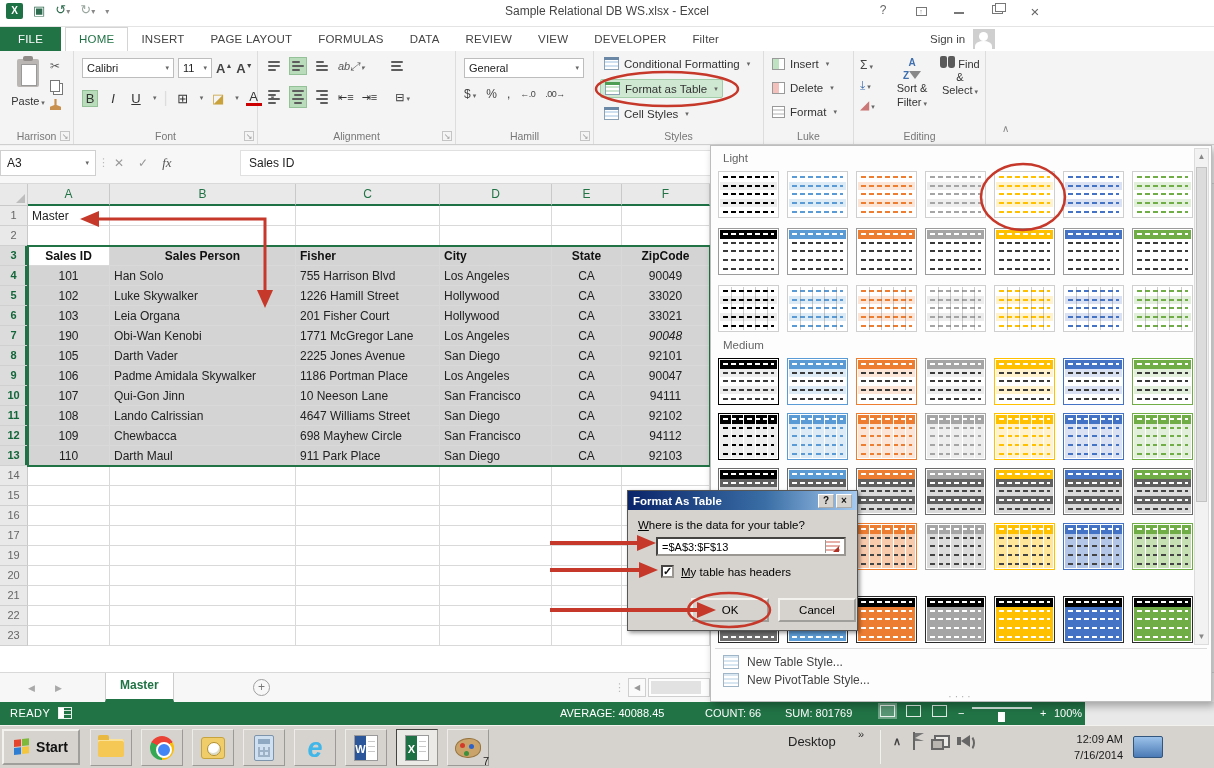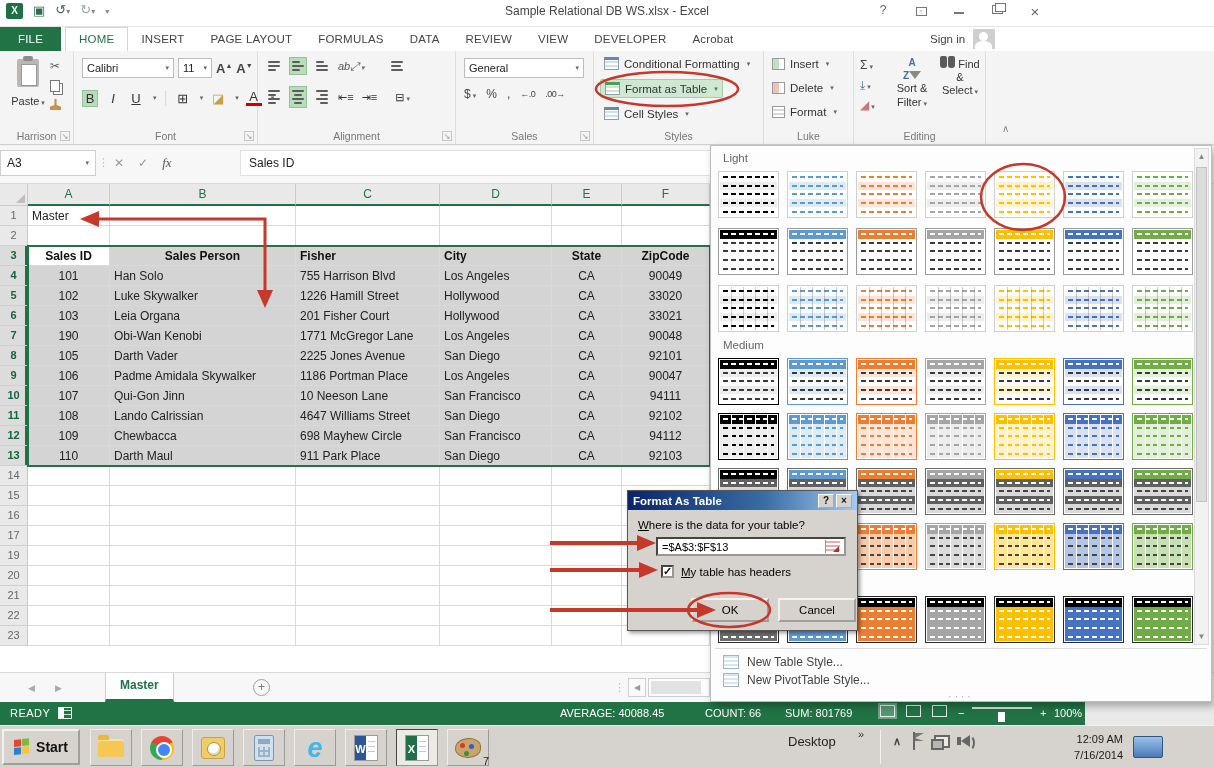--- a/index.html
+++ b/index.html
@@ -241,21 +241,21 @@
     <div id="tabs">
         <span class="rtab file">FILE</span>
         <span class="rtab active">HOME</span>
         <span class="rtab">INSERT</span>
         <span class="rtab">PAGE LAYOUT</span>
         <span class="rtab">FORMULAS</span>
         <span class="rtab">DATA</span>
         <span class="rtab">REVIEW</span>
         <span class="rtab">VIEW</span>
         <span class="rtab">DEVELOPER</span>
-        <span class="rtab">Acrobat</span>
+        <span class="rtab">Filter</span>
       </div>
     <div id="signin">
       <span>Sign in</span>
       <span class="avatar"></span>
     </div>
   </div>
 
   <div id="ribbon">
     <div id="ribbon-inner">
       <div class="rgroup g-clip">
@@ -358,21 +358,21 @@
             <span>General</span>
             <span class="car">▾</span>
           </div>
         <div class="numrow">
           <span><span>$</span><span class="car">▾</span></span>
           <span>%</span>
           <span>,</span>
           <span class="decico">←.0</span>
           <span class="decico">.00→</span>
         </div>
-        <div class="glabel">Sales</div>
+        <div class="glabel">Hamill</div>
         <div class="glaunch">↘</div>
       </div>
 
       <div class="rgroup g-styles">
         <div class="stybtn" style="top:4px">
           <span class="tbi"></span>
           <span>Conditional Formatting</span>
             <span class="car">▾</span>
         </div>
         <div class="stybtn fat-hl" style="top:28px">
@@ -509,21 +509,21 @@
           <div class="cell selrange tc" style="width: 70px;">CA</div>
           <div class="cell selrange tc" style="width: 88px;">33021</div>
         </div>
         <div class="grow">
           <div class="rhead sel">7</div>
           <div class="cell selrange tc" style="width: 82px;">190</div>
           <div class="cell selrange " style="width: 186px;">Obi-Wan Kenobi</div>
           <div class="cell selrange " style="width: 144px;">1771 McGregor Lane</div>
           <div class="cell selrange " style="width: 112px;">Los Angeles</div>
           <div class="cell selrange tc" style="width: 70px;">CA</div>
-          <div class="cell selrange tc" style="width: 88px;">90048</div>
+          <div class="cell selrange tc" style="width: 88px; font-style: italic;">90048</div>
         </div>
         <div class="grow">
           <div class="rhead sel">8</div>
           <div class="cell selrange tc" style="width: 82px;">105</div>
           <div class="cell selrange " style="width: 186px;">Darth Vader</div>
           <div class="cell selrange " style="width: 144px;">2225 Jones Avenue</div>
           <div class="cell selrange " style="width: 112px;">San Diego</div>
           <div class="cell selrange tc" style="width: 70px;">CA</div>
           <div class="cell selrange tc" style="width: 88px;">92101</div>
         </div>

